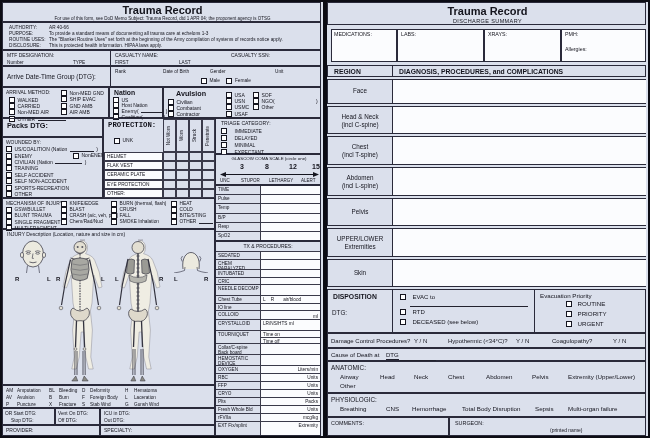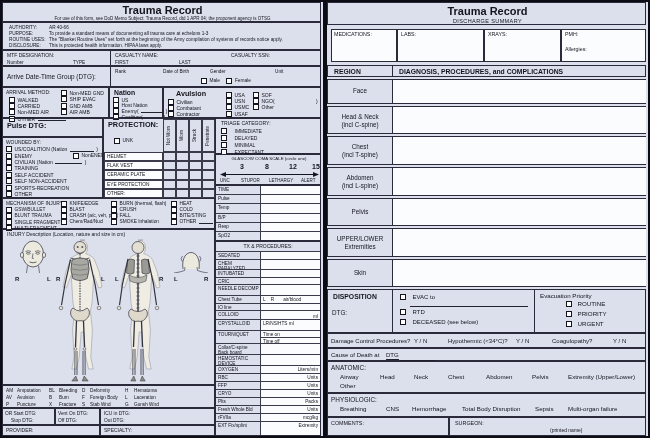--- a/index.html
+++ b/index.html
@@ -183,21 +183,21 @@
           </div>
         <div class="lr" style="height:6.2px;">
             <span class="cb"></span>
             <span>Other</span>
           </div>
       </div>
       <div class="lbl" style="left:152px;top:11px;font-size:5px;">)</div>
     </div>
 
     <div class="box" style="left:0;top:116px;width:101px;height:19px;">
-      <div class="lbl b" style="left:4px;top:3px;font-size:7.3px;">Pulse DTG:</div>
+      <div class="lbl b" style="left:4px;top:3px;font-size:7.3px;">Packs DTG:</div>
     </div>
 
     <div class="box" style="left:0;top:135px;width:101px;height:61px;">
       <div class="lbl" style="left:3px;top:1.5px;font-size:4.9px;">WOUNDED BY:</div>
       <div class="list" style="left:3px;top:8px;">
         <div class="lr" style="height:6.4px;">
             <span class="cb"></span>
             <span>US/COALITION (Nation</span>
             <span class="ul" style="width:24px;"></span>
             <span>)</span>
@@ -233,21 +233,21 @@
             <span>OTHER</span>
           </div>
       </div>
       <div class="lbl lr" style="left:70px;top:15px;font-size:5px;">
           <span class="cb"></span>
           <span>NonENEMY</span>
         </div>
     </div>
 
     <div class="box" style="left:101px;top:116px;width:112px;height:80px;">
-      <div class="lbl b" style="left:4px;top:2px;font-size:7.3px;">PROTECTION:</div>
+      <div class="lbl b" style="left:4px;top:2px;font-size:7.3px;font-family:Liberation Mono, monospace;">PROTECTION:</div>
       <div class="lbl lr" style="left:10px;top:19px;font-size:5px;">
           <span class="cb"></span>
           <span>UNK</span>
         </div>
       <div class="pgrid" style="left:59px;top:0;width:52px;height:33px;grid-template-columns:repeat(4,13px);">
         <div class="pcell">
             <span class="rot">Not Worn</span>
           </div>
         <div class="pcell">
             <span class="rot">Worn</span>

